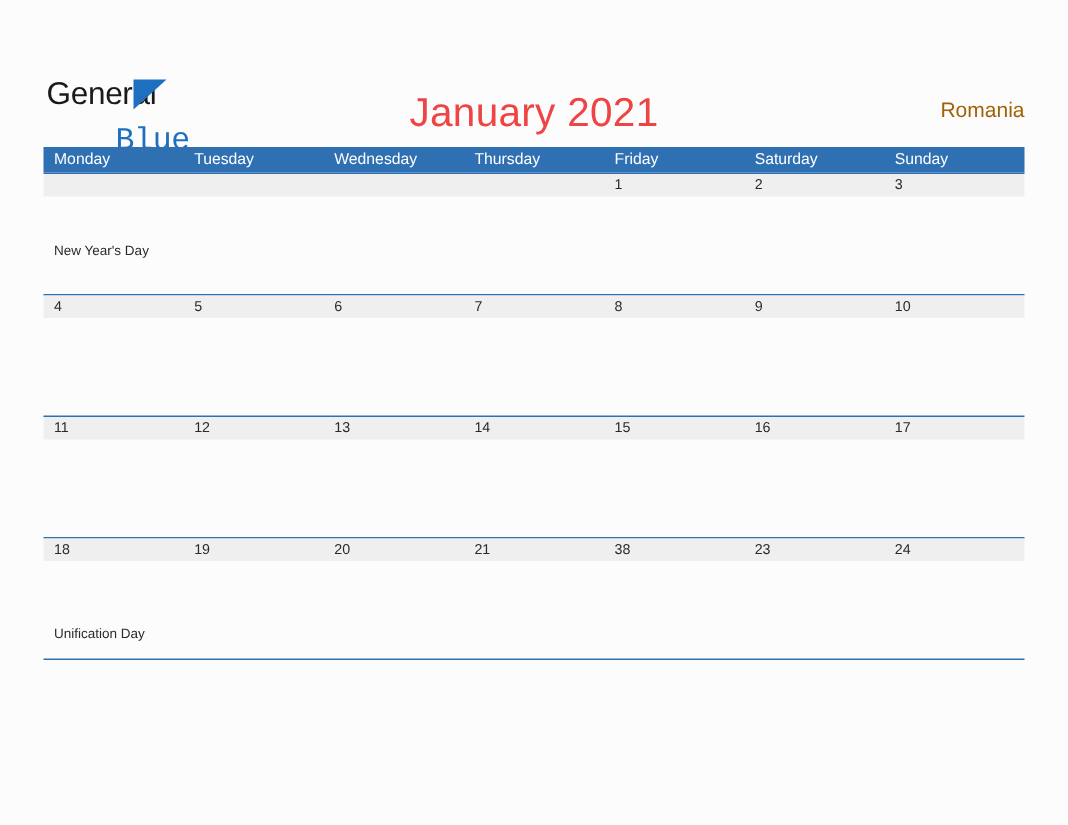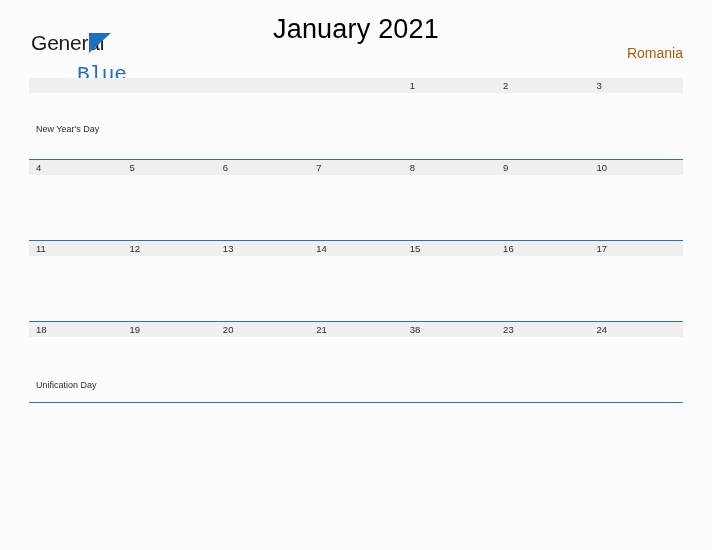--- a/index.html
+++ b/index.html
@@ -10,20 +10,21 @@
     width: 712px;
     height: 550px;
     background: #fcfcfc;
     font-family: "Liberation Sans", sans-serif;
     overflow: hidden;
   }
   .page {
     position: relative;
     width: 712px;
     height: 452px;
+    margin-top: 20px;
   }
 
   
   .top-bar {
     position: absolute;
     left: 0;
     top: 0;
     width: 712px;
     height: 76px;
   }
@@ -58,25 +59,25 @@
     top: 2px;
     width: 0;
     height: 0;
     border-top: 20px solid #1f6fc0;
     border-right: 22px solid transparent;
   }
 
   .cal-title {
     position: absolute;
     left: 0;
-    top: 14px;
+    top: 40px;
     width: 712px;
     text-align: center;
     font-size: 27px;
-    color: #000000;
+    color: #ef4444;
     font-family: "Liberation Sans", sans-serif;
     letter-spacing: 0.2px;
   }
 
   .country {
     position: absolute;
     right: 29px;
     top: 45px;
     font-size: 14px;
     color: #a16207;
@@ -169,20 +170,29 @@
     </div>
 
     <div class="cal-title">January 2021</div>
 
     <div class="country">Romania</div>
 
   </div>
 
   <div class="grid">
 
+    <div class="dow-row">
+      <div class="dow-cell">Monday</div>
+      <div class="dow-cell">Tuesday</div>
+      <div class="dow-cell">Wednesday</div>
+      <div class="dow-cell">Thursday</div>
+      <div class="dow-cell">Friday</div>
+      <div class="dow-cell">Saturday</div>
+      <div class="dow-cell">Sunday</div>
+    </div>
 
     <div class="week">
       <div class="week-dates">
         <div class="date-cell"></div>
         <div class="date-cell"></div>
         <div class="date-cell"></div>
         <div class="date-cell"></div>
         <div class="date-cell">1</div>
         <div class="date-cell">2</div>
         <div class="date-cell">3</div>

